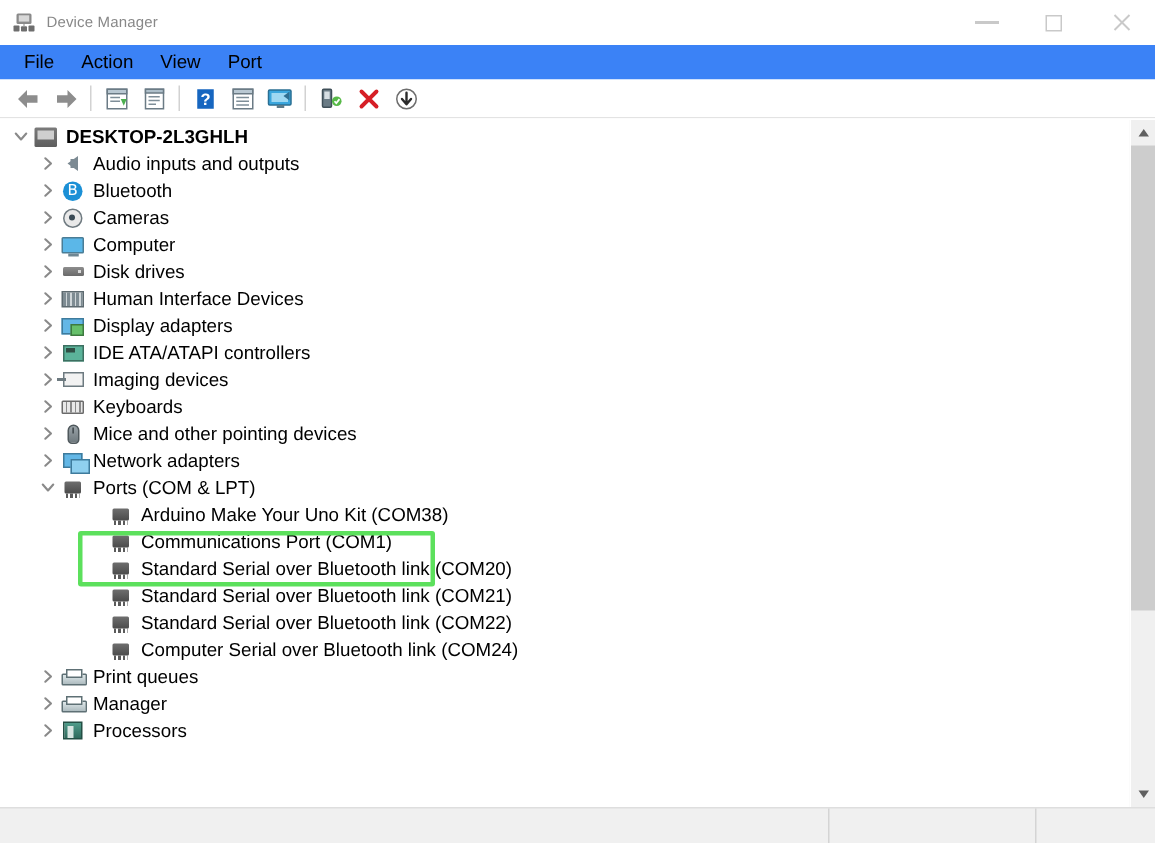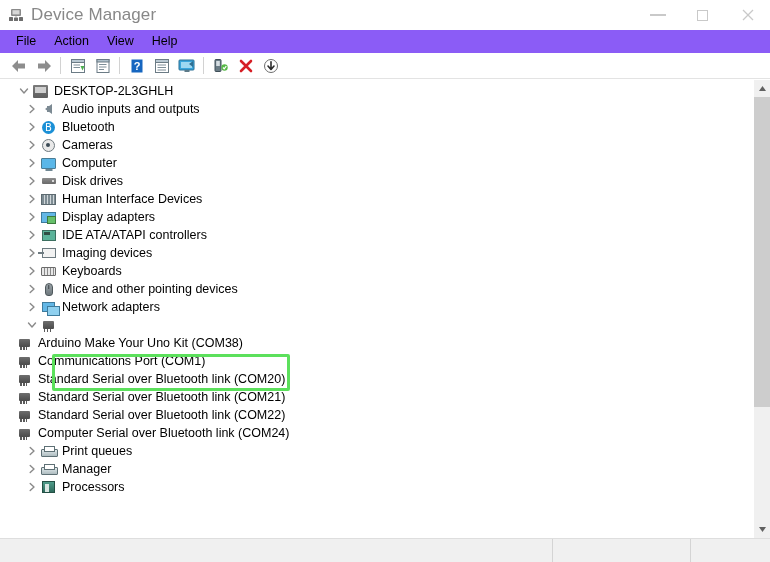--- a/index.html
+++ b/index.html
@@ -27,21 +27,21 @@
     flex: 0 0 30px;
     position: relative;
   }
   .title-icon {
     width: 16px; height: 16px;
     margin-left: 8px; margin-right: 7px;
     position: relative;
     flex: 0 0 16px;
   }
   .title-text {
-    font-size: 17px;
+    font-size: 10px;
     color: #888888;
     letter-spacing: 0.1px;
     text-align: right;
   }
   .wincontrols {
     margin-left: auto;
     display: flex;
     height: 30px;
   }
   .wc {
@@ -53,21 +53,21 @@
   .wc-max { width: 11px; height: 11px; border: 1.5px solid #c9c9c9; display:block; }
   .wc-close svg { display:block; }
 
   
   .menubar {
     height: 23px;
     flex: 0 0 23px;
     display: flex;
     align-items: center;
     padding-left: 7px;
-    background: #8b5cf6;
+    background: #3b82f6;
   }
   .menu-item {
     font-size: 12.5px;
     color: #000000;
     padding: 2px 9px 3px 9px;
     line-height: 15px;
     cursor: default;
   }
 
   
@@ -126,23 +126,23 @@
   .ticon {
     width: 17px; height: 16px;
     flex: 0 0 17px;
     margin-right: 5px;
     position: relative;
     display: flex; align-items: center; justify-content: center;
   }
   .label { line-height: 16px; }
 
   
-  .lvl0 { padding-left: 16px; }
+  .lvl0 { padding-left: 6px; font-weight: bold; }
   .lvl1 { padding-left: 24px; }
-  .lvl2 { }
+  .lvl2 { padding-left: 56px; }
 
   
   .ic-root {
     width: 15px; height: 13px;
     background: linear-gradient(#7b7b7b,#5e5e5e);
     border-radius: 1px;
     position: relative;
   }
   .ic-root::after {
     content:''; position:absolute; left:2px; top:2px;
@@ -421,21 +421,21 @@
           <line x1="11" y1="1" x2="1" y2="11" stroke="#c9c9c9" stroke-width="1.3"></line>
         </svg>
       </div>
     </div>
   </div>
 
   <div class="menubar">
     <div class="menu-item">File</div>
     <div class="menu-item">Action</div>
     <div class="menu-item">View</div>
-    <div class="menu-item">Help</div>
+    <div class="menu-item">Port</div>
   </div>
 
   <div class="toolbar">
 
     <div class="tb-btn">
       <svg width="18" height="16" viewBox="0 0 18 16">
         <path d="M8 2 L2 8 L8 14 L8 10.5 L15 10.5 L15 5.5 L8 5.5 Z" fill="#8d8d8d"></path>
       </svg>
     </div>
     <div class="tb-btn">
@@ -668,20 +668,21 @@
         </div>
         <div class="row lvl1">
           <span class="chev">
             <svg width="10" height="10" viewBox="0 0 10 10">
               <path d="M1.5 3 L5 7 L8.5 3" stroke="#8a8a8a" stroke-width="1.4" fill="none" stroke-linecap="round" stroke-linejoin="round"></path>
             </svg>
           </span>
           <span class="ticon">
             <span class="ic-port"></span>
           </span>
+          <span class="label">Ports (COM &amp; LPT)</span>
         </div>
         <div class="row lvl2">
           <span class="chev"></span>
           <span class="ticon">
             <span class="ic-port"></span>
           </span>
           <span class="label">Arduino Make Your Uno Kit (COM38)</span>
         </div>
         <div class="row lvl2">
           <span class="chev"></span>

